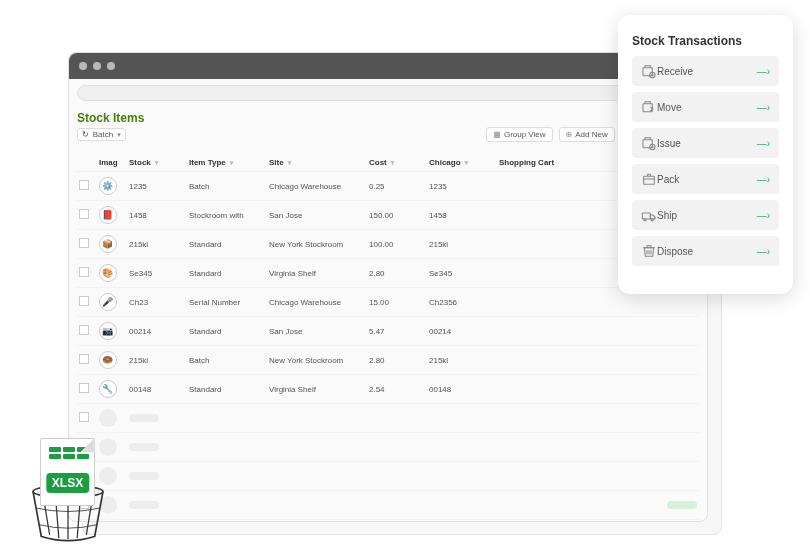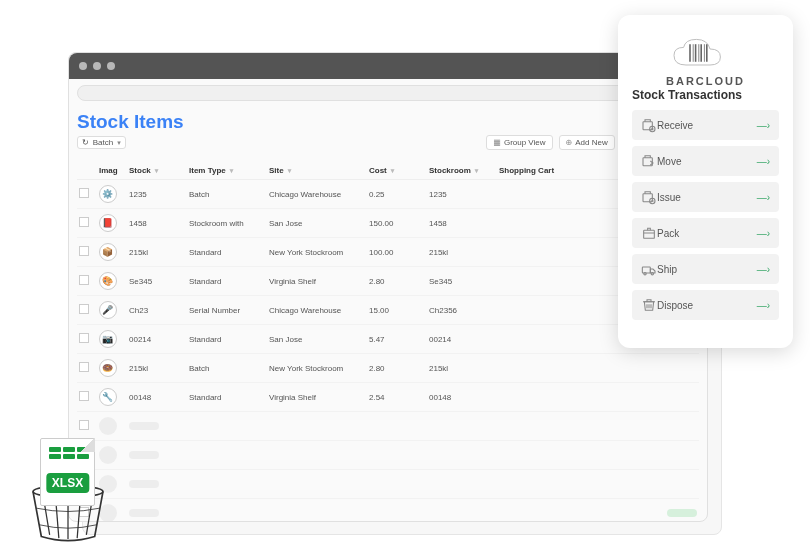--- a/index.html
+++ b/index.html
@@ -9,21 +9,21 @@
 .bg-window { position: absolute; top: 75px; left: 82px; width: 640px; height: 460px; background: #f7f7f7; border-radius: 8px; border: 1px solid #e5e5e5; }
 
 
 .window { position: absolute; top: 52px; left: 68px; width: 640px; height: 470px; background: #fafafa; border: 1px solid #e0e0e0; border-radius: 8px; display: flex; flex-direction: column; }
 .title-bar { height: 26px; background: #545454; border-radius: 8px 8px 0 0; display: flex; align-items: center; padding: 0 10px; }
 .dot { width: 8px; height: 8px; border-radius: 50%; background: #b8b8b8; margin-right: 6px; }
 .url-bar { height: 16px; margin: 6px 8px; background: #f0f0f0; border: 1px solid #e0e0e0; border-radius: 8px; }
 
 .content { padding: 4px 8px 8px 8px; flex: 1; overflow: hidden; font-size: 9px; color: #333; }
 .top-row { display: flex; justify-content: space-between; align-items: flex-end; }
-.page-title { font-size: 19px; font-weight: 700; color: #3b82f6; }
+.page-title { font-size: 12px; font-weight: 700; color: #4d7c0f; }
 .export-to { font-size: 8px; color: #666; }
 
 .toolbar-row { display: flex; justify-content: space-between; align-items: center; margin-top: 2px; }
 .batch-sel { display: inline-flex; align-items: center; border: 1px solid #ddd; border-radius: 3px; padding: 1px 4px; font-size: 8px; color: #555; background: #fff; gap: 4px; }
 .caret { font-size: 7px; color: #888; }
 .btns { display: flex; gap: 6px; }
 .btn { display: inline-flex; align-items: center; gap: 3px; border: 1px solid #ddd; border-radius: 3px; padding: 2px 6px; font-size: 8px; color: #555; background: #fff; }
 .btn .ico { font-size: 8px; color: #888; }
 
 .table { width: 100%; border-collapse: collapse; margin-top: 12px; }
@@ -97,21 +97,21 @@
     </div>
     <table class="table">
       <thead>
         <tr>
           <th style="width:20px"></th>
           <th style="width:30px">Imag</th>
           <th style="width:60px"><span>Stock</span><span class="filter-ic">▾</span></th>
           <th style="width:80px"><span>Item Type</span><span class="filter-ic">▾</span></th>
           <th style="width:100px"><span>Site</span><span class="filter-ic">▾</span></th>
           <th style="width:60px"><span>Cost</span><span class="filter-ic">▾</span></th>
-          <th style="width:70px"><span>Stockroom</span><span class="filter-ic">▾</span></th>
+          <th style="width:70px"><span>Chicago</span><span class="filter-ic">▾</span></th>
           <th>Shopping Cart</th>
         </tr>
       </thead>
       <tbody id="tbody">
           <tr>
             <td><span class="chk"></span></td>
             <td><span class="img-circle">⚙️</span></td>
             <td>1235</td>
             <td>Batch</td>
             <td>Chicago Warehouse</td>
@@ -258,35 +258,20 @@
             <td></td>
             <td></td>
             <td></td>
           </tr>
         </tbody>
     </table>
   </div>
 </div>
 
 <div class="panel">
-  <div class="logo">
-    <svg class="cloud-svg" viewBox="0 0 100 50">
-      <path d="M25 40 Q10 40 10 28 Q10 18 22 18 Q24 8 38 8 Q52 8 55 20 Q68 20 68 30 Q68 40 55 40 Z" fill="none" stroke="#bbb" stroke-width="1.2"></path>
-      <g stroke="#666">
-        <line x1="30" y1="14" x2="30" y2="36" stroke-width="2"></line>
-        <line x1="34" y1="14" x2="34" y2="36" stroke-width="1"></line>
-        <line x1="37" y1="14" x2="37" y2="36" stroke-width="2"></line>
-        <line x1="41" y1="14" x2="41" y2="36" stroke-width="1"></line>
-        <line x1="44" y1="14" x2="44" y2="36" stroke-width="2"></line>
-        <line x1="48" y1="14" x2="48" y2="36" stroke-width="1"></line>
-        <line x1="51" y1="14" x2="51" y2="36" stroke-width="2"></line>
-      </g>
-    </svg>
-    <div class="brand">BARCLOUD</div>
-  </div>
   <div class="panel-title">Stock Transactions</div>
   <div id="trans-list">
       <div class="trans-item">
         <div class="trans-left">
           <svg class="trans-ico" viewBox="0 0 24 24" fill="none" stroke="currentColor" stroke-width="1.6">
             <rect x="3" y="7" width="14" height="12" rx="1"></rect>
             <path d="M6 7V4h8v3"></path>
             <circle cx="17" cy="18" r="4"></circle>
             <path d="M17 16v4M15 18h4"></path>
           </svg>

